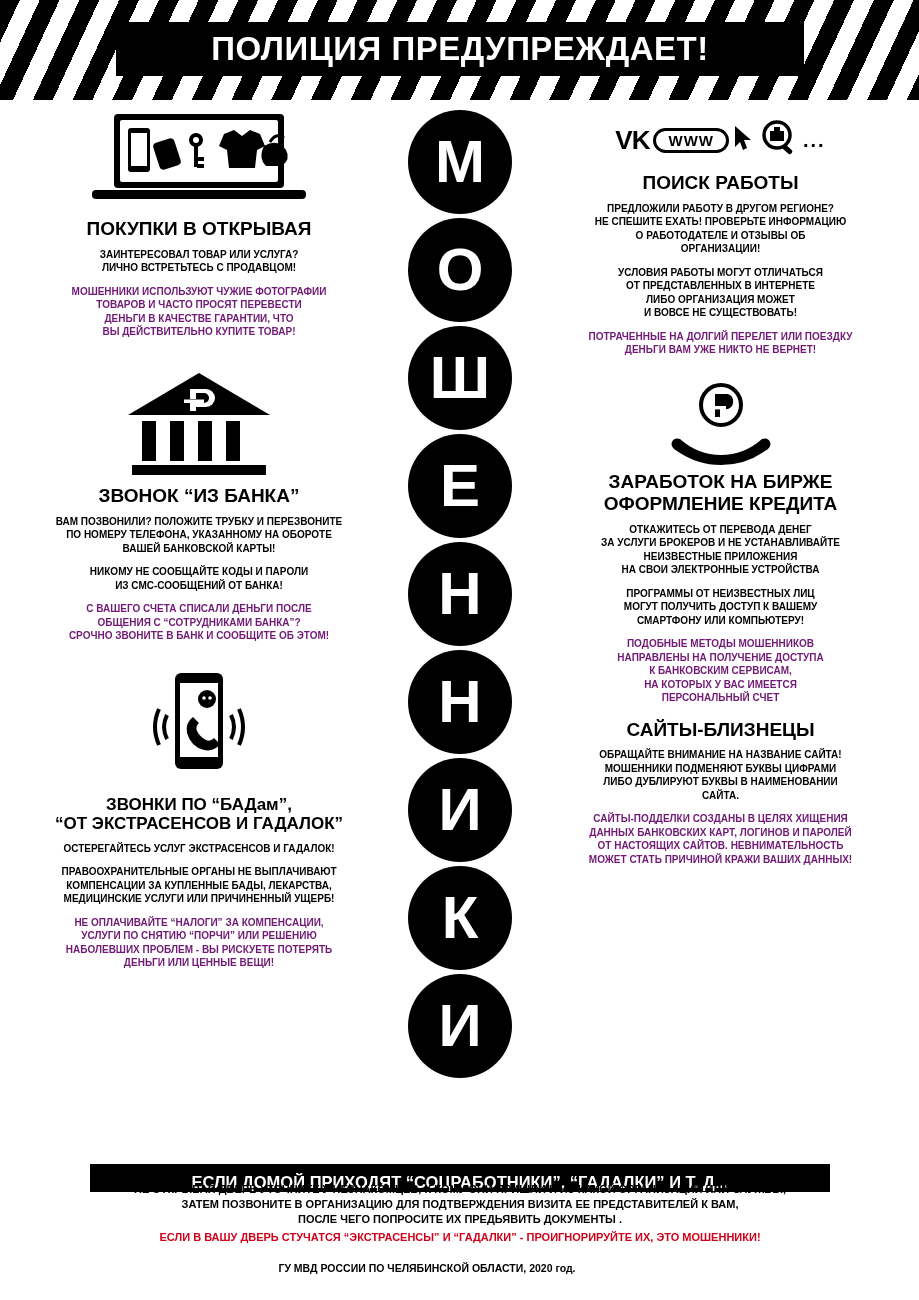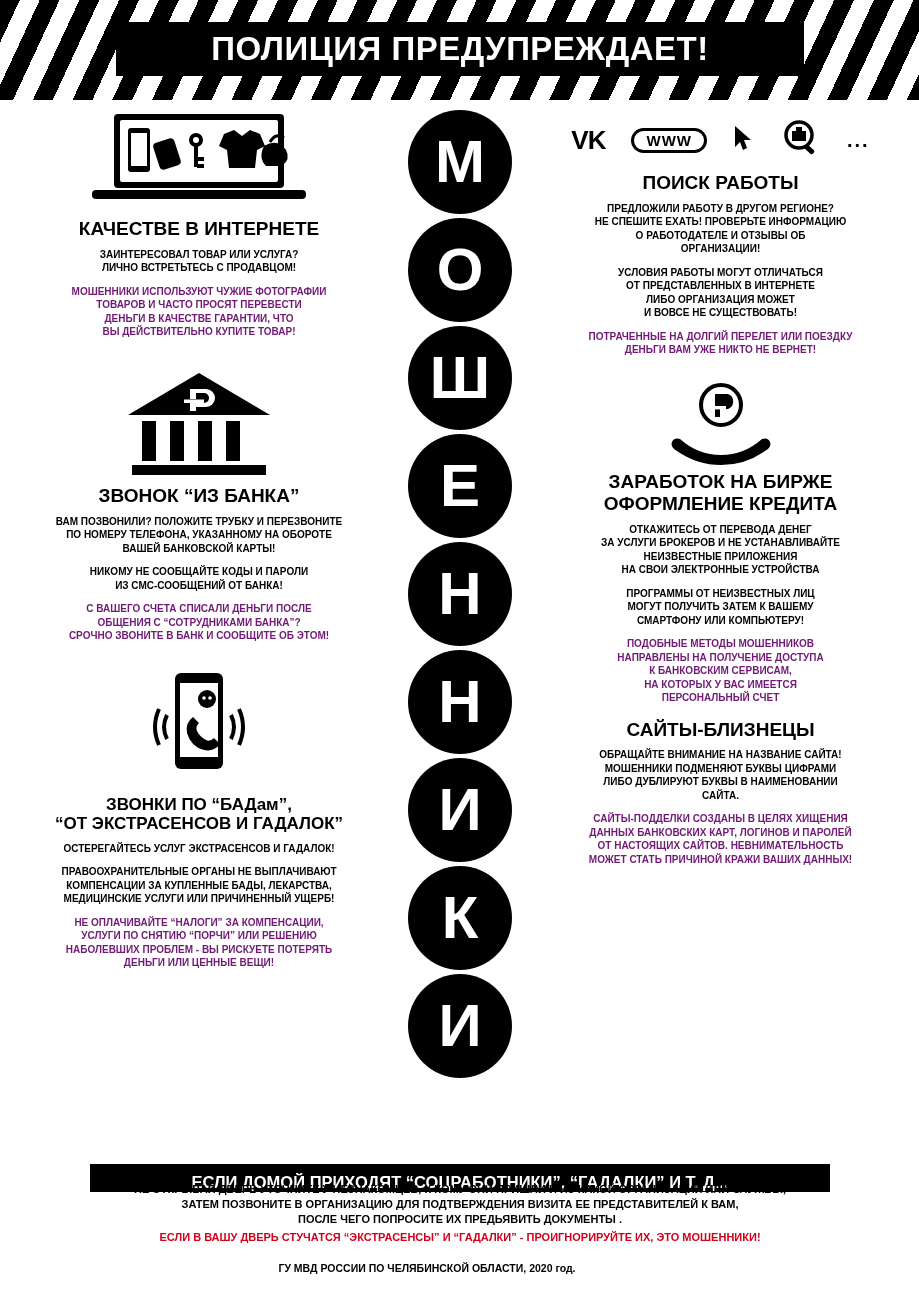--- a/index.html
+++ b/index.html
@@ -61,21 +61,21 @@
   
   .laptop{width:230px;height:96px;position:relative;margin:0 auto 6px;}
 
   
   .bank{width:150px;height:110px;margin:4px auto 2px;}
 
   
   .phone{width:96px;height:120px;margin:6px auto 0;}
 
   
-  .joblogo{display:flex;align-items:center;justify-content:center;gap:26px;height:56px;}
+  .joblogo{display:flex;align-items:center;justify-content:center;gap:4px;height:56px;}
   .vk{font-size:26px;font-weight:bold;letter-spacing:-1px;}
   .wwwpill{
     border:3px solid #000;border-radius:14px;padding:1px 12px;
     font-size:15px;font-weight:bold;letter-spacing:1px;
   }
   .dots{font-size:20px;font-weight:bold;letter-spacing:2px;}
 
   
   .hand{width:110px;height:86px;margin:2px auto 0;}
 
@@ -152,21 +152,21 @@
           <rect x="110" y="33" width="4" height="22" fill="#000"></rect>
           <rect x="113" y="45" width="7" height="4" fill="#000"></rect>
           <rect x="113" y="52" width="7" height="4" fill="#000"></rect>
 
           <path d="M140 22 l10 -4 l8 6 l8 -6 l10 4 l5 12 l-8 4 l-2 18 h-26 l-2 -18 l-8 -4 z" fill="#000"></path>
 
           <path d="M180 34 q14 -8 22 4 q5 9 -4 16 h-16 q-8 -8 -2 -20 z" fill="#000"></path>
           <path d="M186 30 q6 -10 14 -4" stroke="#000" stroke-width="3" fill="none"></path>
         </svg>
       </div>
-      <div class="sec-title">КАЧЕСТВЕ В ИНТЕРНЕТЕ</div>
+      <div class="sec-title">ПОКУПКИ В ОТКРЫВАЯ</div>
       <p class="body" style="white-space:pre-line;">ЗАИНТЕРЕСОВАЛ ТОВАР ИЛИ УСЛУГА?
 ЛИЧНО ВСТРЕТЬТЕСЬ С ПРОДАВЦОМ!</p>
       <p class="body red" style="white-space:pre-line;">МОШЕННИКИ ИСПОЛЬЗУЮТ ЧУЖИЕ ФОТОГРАФИИ
 ТОВАРОВ И ЧАСТО ПРОСЯТ ПЕРЕВЕСТИ
 ДЕНЬГИ В КАЧЕСТВЕ ГАРАНТИИ, ЧТО
 ВЫ ДЕЙСТВИТЕЛЬНО КУПИТЕ ТОВАР!</p>
     </section>
 
     <section style="margin-top:26px;">
       <div class="ill">
@@ -276,21 +276,21 @@
           <path d="M14 58 q18 16 41 16 q23 0 41 -16 q6 -2 8 3 q2 5 -5 9 q-20 14 -44 14 q-24 0 -44 -14 q-7 -4 -5 -9 q2 -5 8 -3 z" fill="#000"></path>
         </svg>
       </div>
       <div class="sec-title" style="white-space:pre-line;">ЗАРАБОТОК НА БИРЖЕ
 ОФОРМЛЕНИЕ КРЕДИТА</div>
       <p class="body" style="white-space:pre-line;">ОТКАЖИТЕСЬ ОТ ПЕРЕВОДА ДЕНЕГ
 ЗА УСЛУГИ БРОКЕРОВ И НЕ УСТАНАВЛИВАЙТЕ
 НЕИЗВЕСТНЫЕ ПРИЛОЖЕНИЯ
 НА СВОИ ЭЛЕКТРОННЫЕ УСТРОЙСТВА</p>
       <p class="body" style="white-space:pre-line;">ПРОГРАММЫ ОТ НЕИЗВЕСТНЫХ ЛИЦ
-МОГУТ ПОЛУЧИТЬ ЗАТЕМ К ВАШЕМУ
+МОГУТ ПОЛУЧИТЬ ДОСТУП К ВАШЕМУ
 СМАРТФОНУ ИЛИ КОМПЬЮТЕРУ!</p>
       <p class="body red" style="white-space:pre-line;">ПОДОБНЫЕ МЕТОДЫ МОШЕННИКОВ
 НАПРАВЛЕНЫ НА ПОЛУЧЕНИЕ ДОСТУПА
 К БАНКОВСКИМ СЕРВИСАМ,
 НА КОТОРЫХ У ВАС ИМЕЕТСЯ
 ПЕРСОНАЛЬНЫЙ СЧЕТ</p>
     </section>
 
     <section style="margin-top:14px;">
       <div class="sec-title">САЙТЫ-БЛИЗНЕЦЫ</div>

